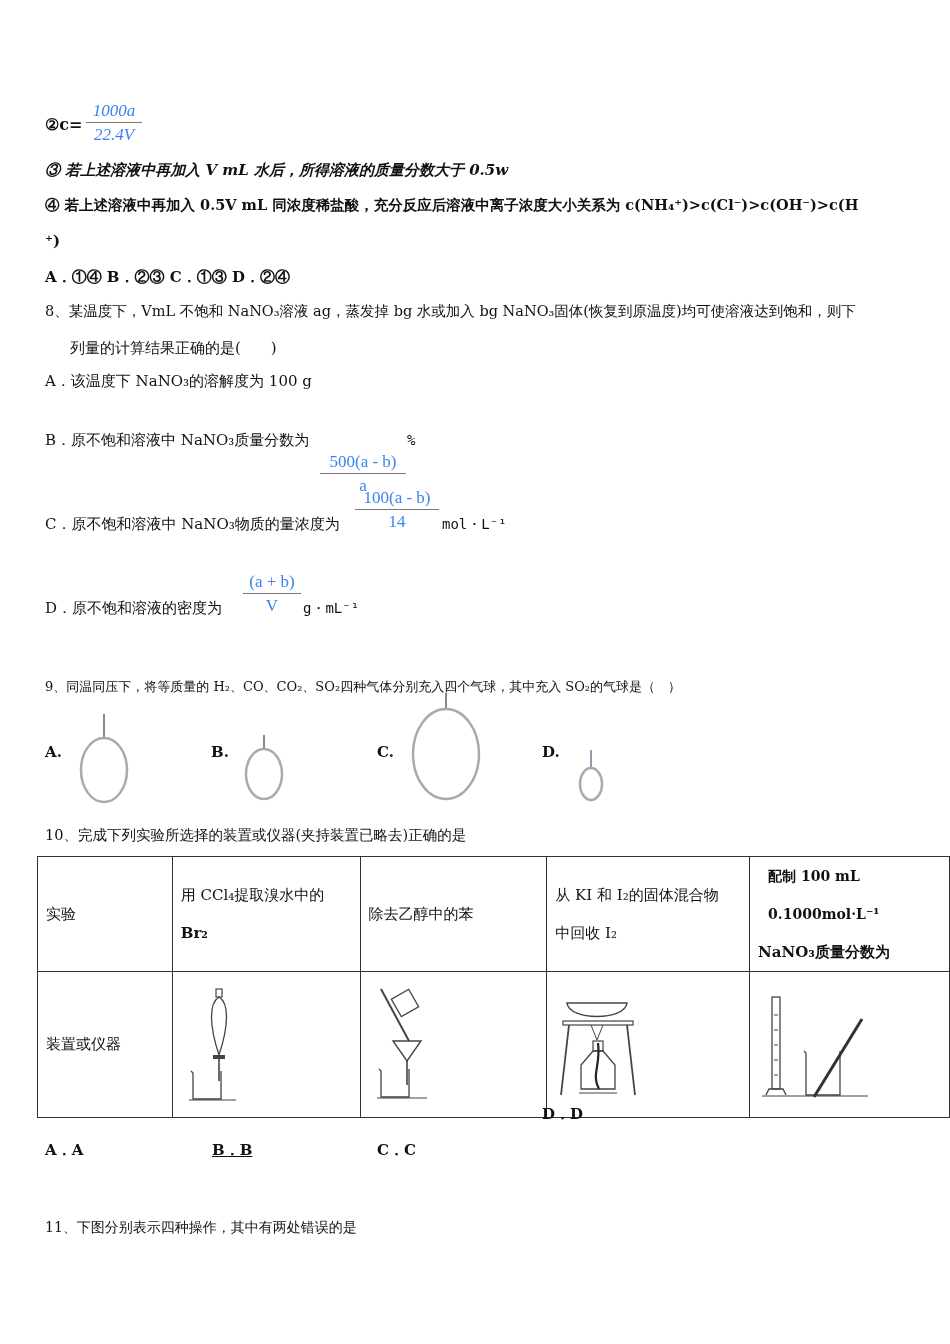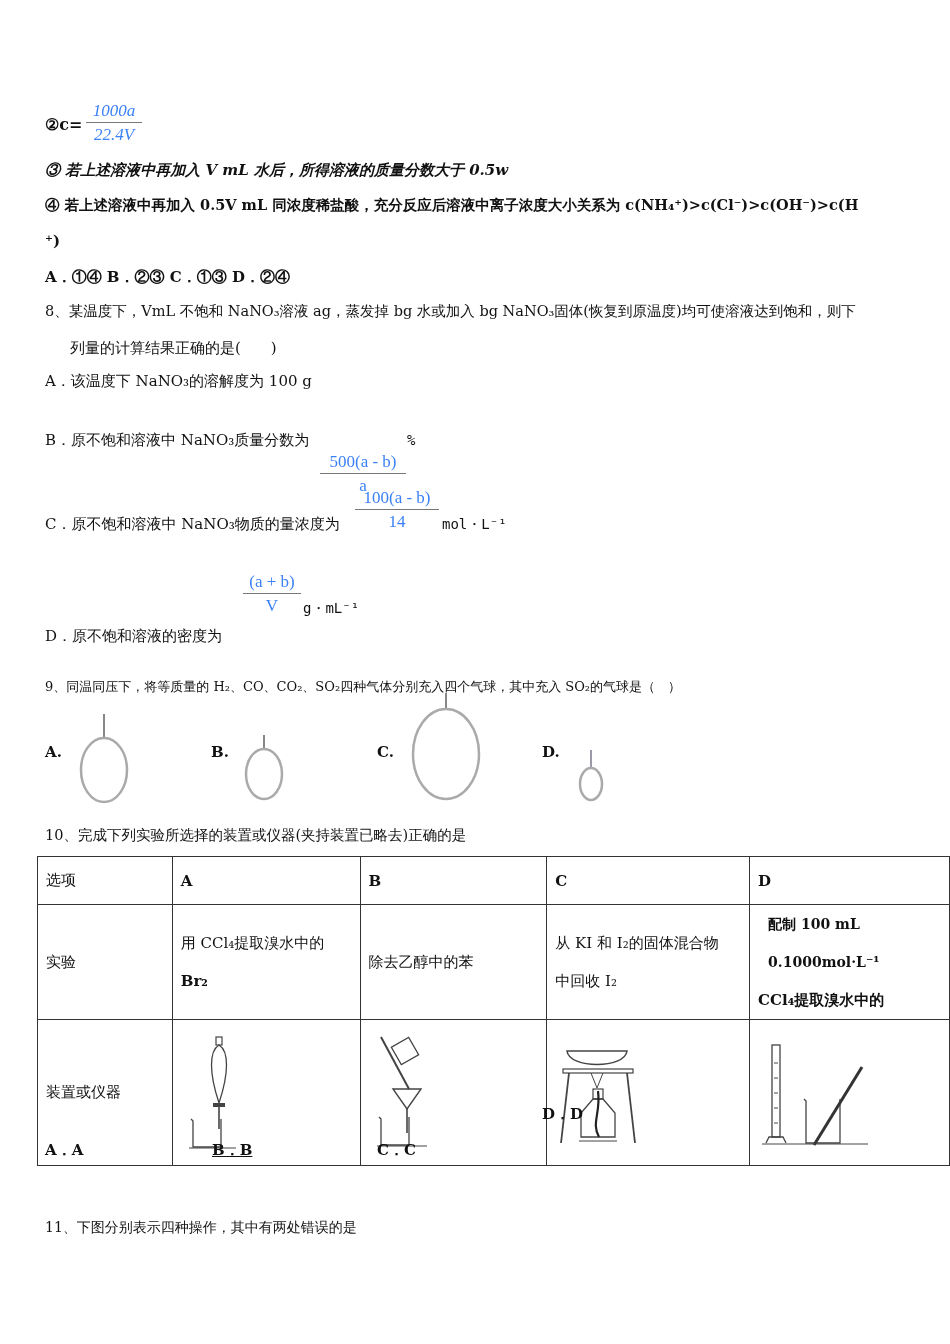--- a/index.html
+++ b/index.html
@@ -47,21 +47,21 @@
 <div class="abs mono" style="left:407px;top:432px;">%</div>
 
 <div class="abs" style="left:45px;top:515px;">C．原不饱和溶液中 NaNO₃物质的量浓度为</div>
 <div class="frac" style="left:355px;top:489px;width:84px;font-size:17px;">
   <span class="num">100(a - b)</span>
   <span class="bar"></span>
   <span class="den">14</span>
 </div>
 <div class="abs mono" style="left:442px;top:516px;">mol・L⁻¹</div>
 
-<div class="abs" style="left:45px;top:599px;margin-top:28px;">D．原不饱和溶液的密度为</div>
+<div class="abs" style="left:45px;top:599px;">D．原不饱和溶液的密度为</div>
 <div class="frac" style="left:243px;top:573px;width:58px;font-size:17px;">
   <span class="num">(a + b)</span>
   <span class="bar"></span>
   <span class="den">V</span>
 </div>
 <div class="abs mono" style="left:303px;top:600px;">g・mL⁻¹</div>
 
 <div class="abs" style="left:45px;top:658px;font-size:13px;margin-top:20px;">9、同温同压下，将等质量的 H₂、CO、CO₂、SO₂四种气体分别充入四个气球，其中充入 SO₂的气球是（　）</div>
 
 <div class="abs bold" style="left:45px;top:743px;">A.</div>
@@ -92,43 +92,36 @@
 
 <table class="exp">
   <colgroup>
     <col style="width:135px">
       <col style="width:188px">
       <col style="width:187px">
       <col style="width:203px">
       <col style="width:200px">
   </colgroup>
   <tbody>
-      <tr style="height:48px;">
-    <td>选项</td>
-    <td class="bold">A</td>
-    <td class="bold">B</td>
-    <td class="bold">C</td>
-    <td class="bold">D</td>
-  </tr>
   <tr style="height:86px;">
     <td>实验</td>
     <td>
       <span class="cell-line">用 CCl₄提取溴水中的</span>
       <span class="cell-line bold">Br₂</span>
     </td>
     <td>
       <span>除去乙醇中的苯</span>
     </td>
     <td>
       <span class="cell-line">从 KI 和 I₂的固体混合物</span>
       <span class="cell-line">中回收 I₂</span>
     </td>
     <td style="padding-right:0;">
       <span class="cell-line bold" style="font-size:14px;margin-left:10px;">配制 100 mL 0.1000mol·L⁻¹</span>
-      <span class="cell-line bold">CCl₄提取溴水中的</span>
+      <span class="cell-line bold">NaNO₃质量分数为</span>
     </td>
   </tr>
   <tr style="height:146px;">
     <td>装置或仪器</td>
     <td>
       <svg width="70" height="120">
         <rect x="35" y="4" width="6" height="8" fill="none" stroke="#444" stroke-width="1.2"></rect>
         <path d="M38 12 C 28 18, 28 40, 38 70 C 48 40, 48 18, 38 12 Z" fill="none" stroke="#444" stroke-width="1.3"></path>
         <rect x="32" y="70" width="12" height="4" fill="#444"></rect>
         <line x1="38" y1="74" x2="38" y2="96" stroke="#444" stroke-width="1.6"></line>

